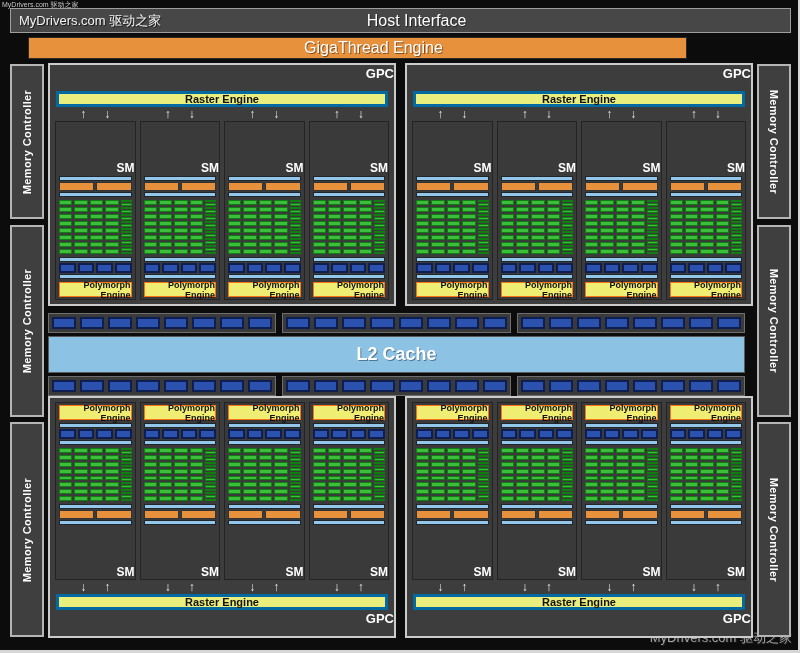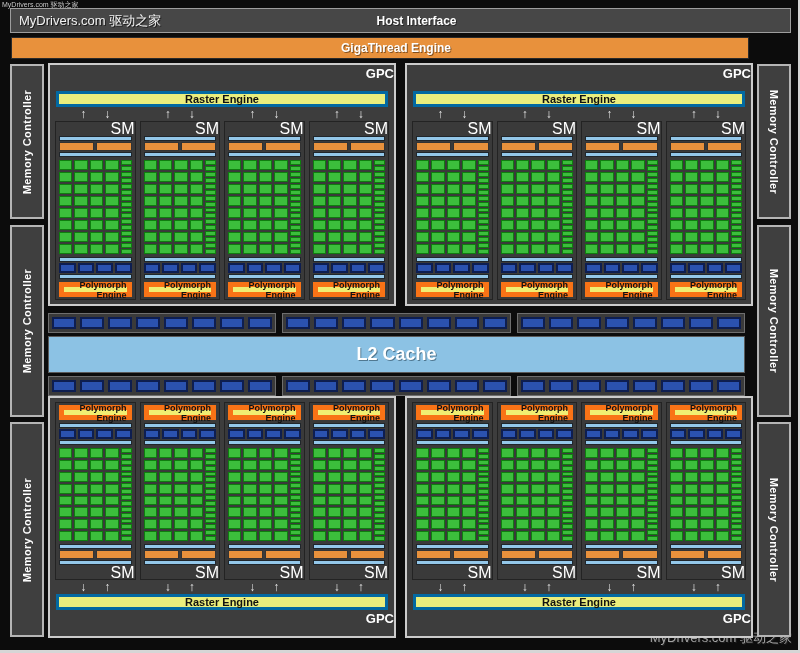--- a/index.html
+++ b/index.html
@@ -14,24 +14,24 @@
   }
   html,body{margin:0;padding:0;background:#000;}
   #stage{position:relative;width:800px;height:653px;background:var(--bg);
     font-family:"Liberation Sans",sans-serif;overflow:hidden;box-sizing:border-box;
     border-right:2px solid #d6d6d6;border-bottom:3px solid #d6d6d6;text-align:right;}
   .wm-top{position:absolute;left:2px;top:0;font-size:7px;color:#c8c8c8;white-space:nowrap;}
   #host{position:absolute;left:10px;top:8px;width:781px;height:25px;background:var(--bar-gray);
     border:1px solid var(--bar-gray-border);box-sizing:border-box;}
   #host .bar-label,#giga .bar-label{position:absolute;left:0;right:0;top:0;bottom:0;
     display:flex;align-items:center;justify-content:center;color:var(--white);
-    font-weight:bold;font-size:12px;text-shadow:1px 1px 0 rgba(0,0,0,.45);padding-left:32px;}
+    font-weight:normal;font-size:16px;text-shadow:1px 1px 0 rgba(0,0,0,.45);padding-left:32px;}
   .wm-host{position:absolute;left:8px;top:0;height:23px;line-height:23px;font-size:13px;
     color:#f2f2f2;text-shadow:1px 1px 0 #1a1a1a;white-space:nowrap;}
-  #giga{position:absolute;left:11px;top:37px;width:738px;height:22px;background:var(--orange);
+  #giga{position:absolute;left:28px;top:37px;width:659px;height:22px;background:var(--orange);
     border:1px solid #2a2a2a;box-sizing:border-box;}
   .mc{position:absolute;width:34px;background:var(--mc-bg);border:2px solid var(--mc-border);
     box-sizing:border-box;display:flex;align-items:center;justify-content:center;overflow:visible;}
   .mc span{white-space:nowrap;color:var(--white);font-weight:bold;font-size:11px;letter-spacing:.4px;}
   .mc.left span{transform:rotate(-90deg);}
   .mc.right span{transform:rotate(90deg);}
   .gpc{position:absolute;width:348px;height:243px;background:var(--gpc-bg);
     border:2px solid var(--gpc-border);box-sizing:border-box;display:flex;flex-direction:column;
     padding-bottom:4px;}
   .gpc.inv{height:242px;flex-direction:column-reverse;padding-bottom:0;padding-top:4px;}
@@ -41,33 +41,33 @@
     box-sizing:border-box;display:flex;align-items:center;justify-content:center;}
   .raster span{color:#111;font-weight:bold;font-size:11px;}
   .arrow-row{height:14px;display:flex;gap:4px;padding:0 5px;}
   .arrow-slot{flex:1;display:flex;justify-content:center;column-gap:18px;align-items:center;}
   .arrow{color:#e9e9e9;font-size:12px;font-weight:bold;line-height:12px;}
   .sm-row{flex:1;display:flex;gap:4px;padding:0 5px;min-height:0;}
   .sm{flex:1;background:var(--sm-bg);border:1px solid var(--sm-border);box-sizing:border-box;
     display:flex;flex-direction:column;overflow:hidden;min-height:0;}
   .gpc.inv .sm{flex-direction:column-reverse;}
   .sm-label{height:13px;line-height:13px;padding-left:4px;color:var(--white);
-    font-weight:normal;font-size:16px;flex:none;}
+    font-weight:bold;font-size:12px;flex:none;margin-top:40px;}
   .strip{height:5px;margin:1px 3px;background:var(--strip);border:1px solid #20262b;
     box-sizing:border-box;flex:none;}
   .sched-row{height:9px;margin:0 3px;display:flex;gap:2px;flex:none;}
   .sched-seg{flex:1;background:var(--orange);border:1px solid #333;box-sizing:border-box;}
   .core-area{flex:1;margin:2px 3px;display:flex;gap:2px;min-height:0;}
   .core-grid{flex:1;display:grid;grid-template-columns:repeat(4,1fr);grid-auto-rows:1fr;gap:2px;}
   .core-cell{background:var(--green);border:1px solid var(--green-border);box-sizing:border-box;}
   .ldst-col{width:11px;display:grid;grid-template-rows:repeat(16,1fr);gap:1px;}
   .ldst-cell{background:var(--green);border:1px solid var(--green-border);box-sizing:border-box;}
   .sfu-row{height:10px;margin:0 3px;display:flex;gap:2px;flex:none;}
   .sfu-seg{flex:1;background:var(--dblue);border:2px solid var(--dblue-border);box-sizing:border-box;}
-  .poly{height:15px;margin:2px 3px;background:var(--poly);border:5px solid #f97316;
+  .poly{height:15px;margin:2px 3px;background:var(--poly);border:1px solid #f97316;
     box-sizing:border-box;display:flex;align-items:center;justify-content:center;flex:none;}
   .poly span{color:#111;font-weight:bold;font-size:9px;}
   .seg-row{position:absolute;left:48px;width:697px;height:20px;display:flex;gap:6px;}
   .seg-group{flex:1;background:#3a3a3a;border:1px solid #6e6e6e;box-sizing:border-box;
     display:flex;gap:4px;padding:3px;}
   .seg{flex:1;background:var(--dblue);border:2px solid var(--dblue-border);box-sizing:border-box;}
   #l2{position:absolute;left:48px;top:336px;width:697px;height:37px;background:var(--l2);
     border:1px solid #5a5a5a;box-sizing:border-box;display:flex;align-items:center;justify-content:center;}
   #l2 span{color:var(--white);font-weight:bold;font-size:18px;text-shadow:1px 1px 0 rgba(40,70,90,.6);}
   .wm-bottom{position:absolute;right:6px;top:629px;font-size:13px;color:var(--wm);

